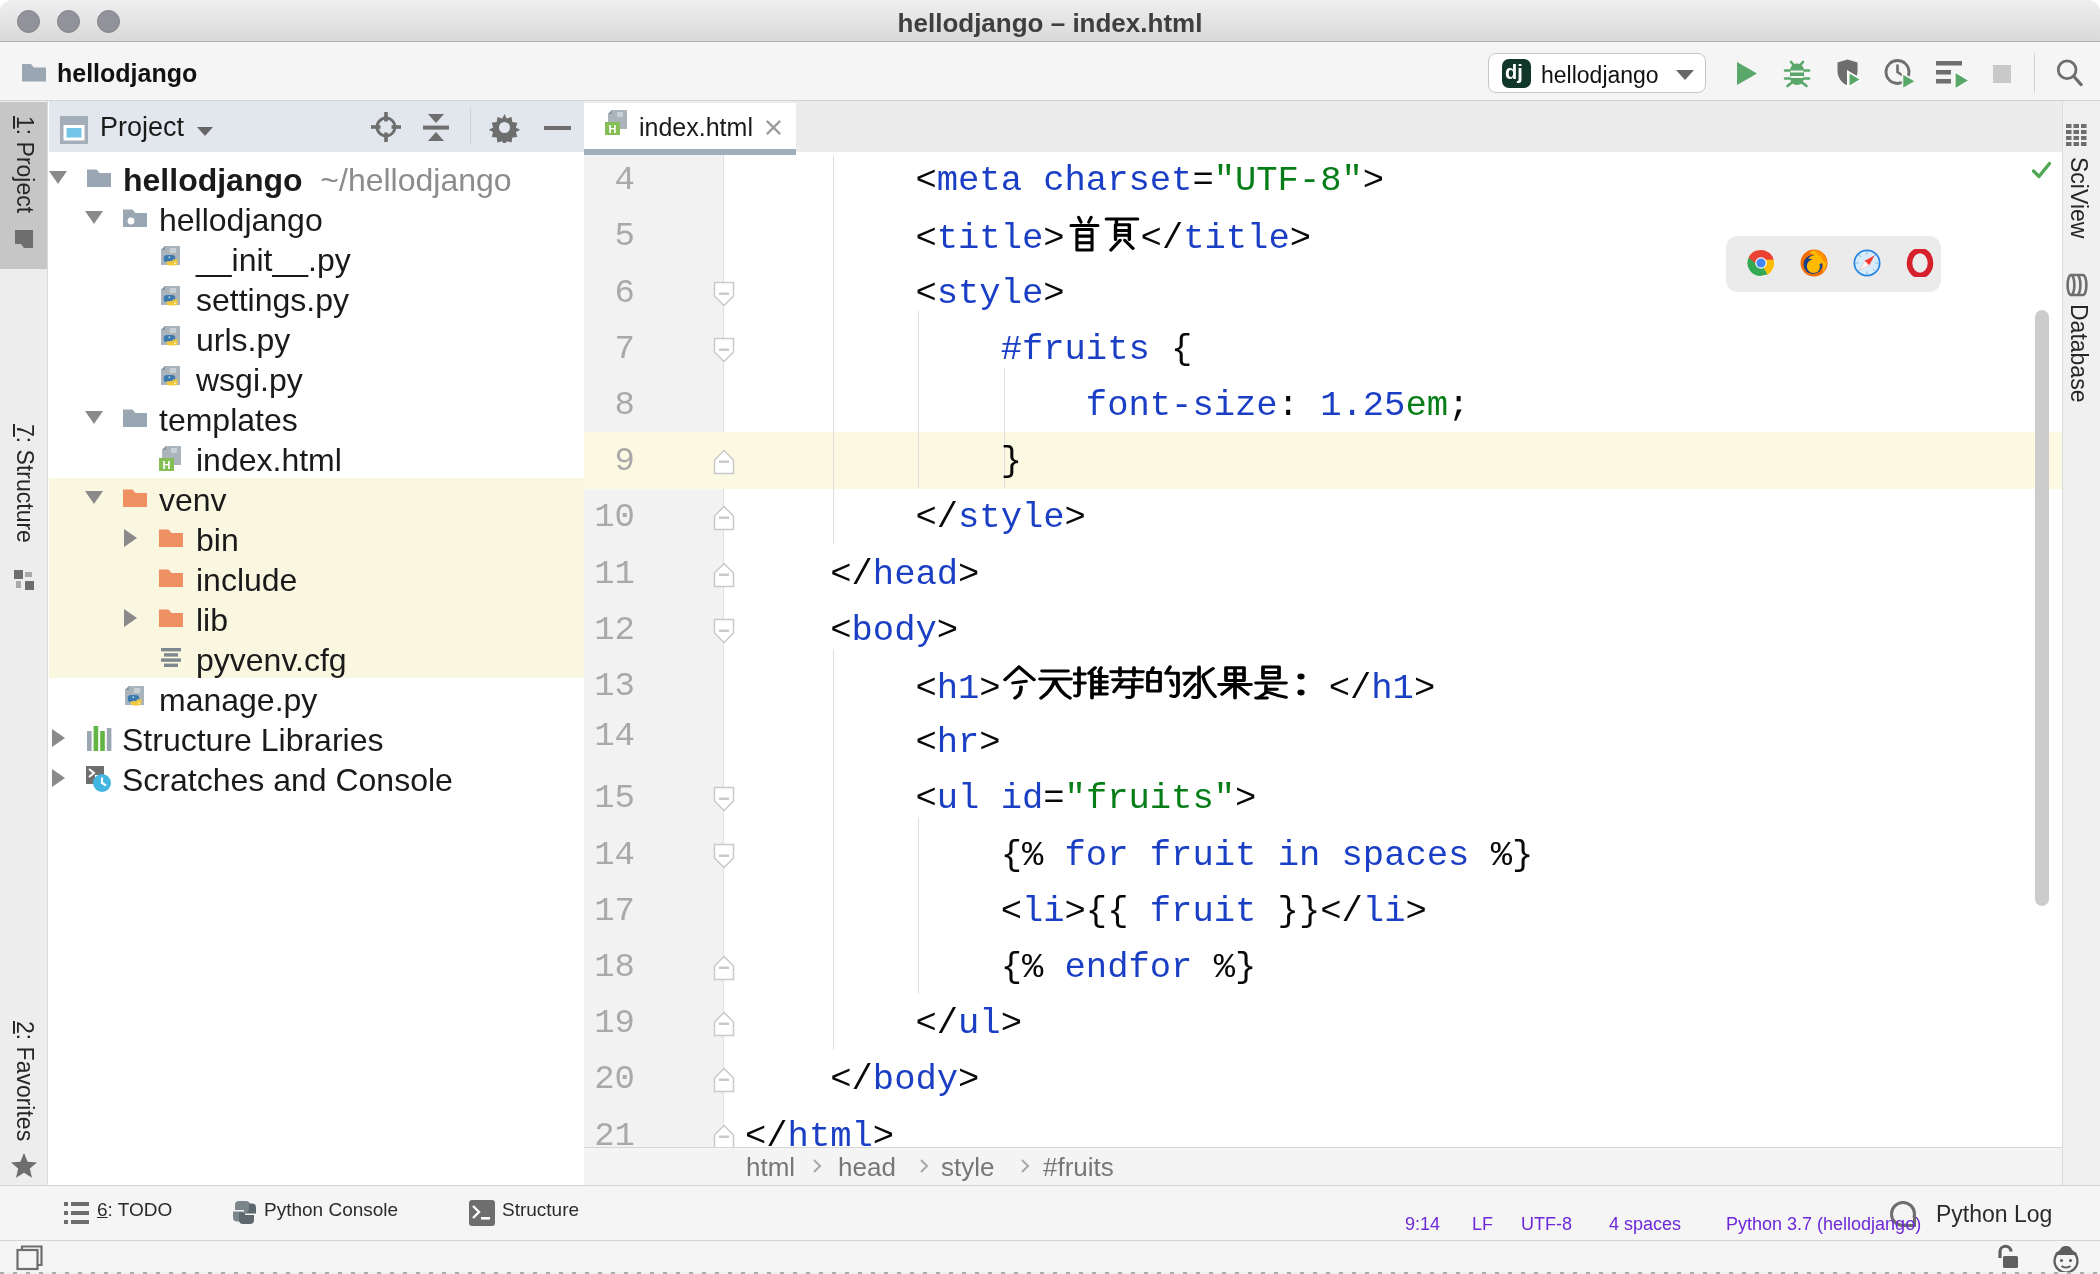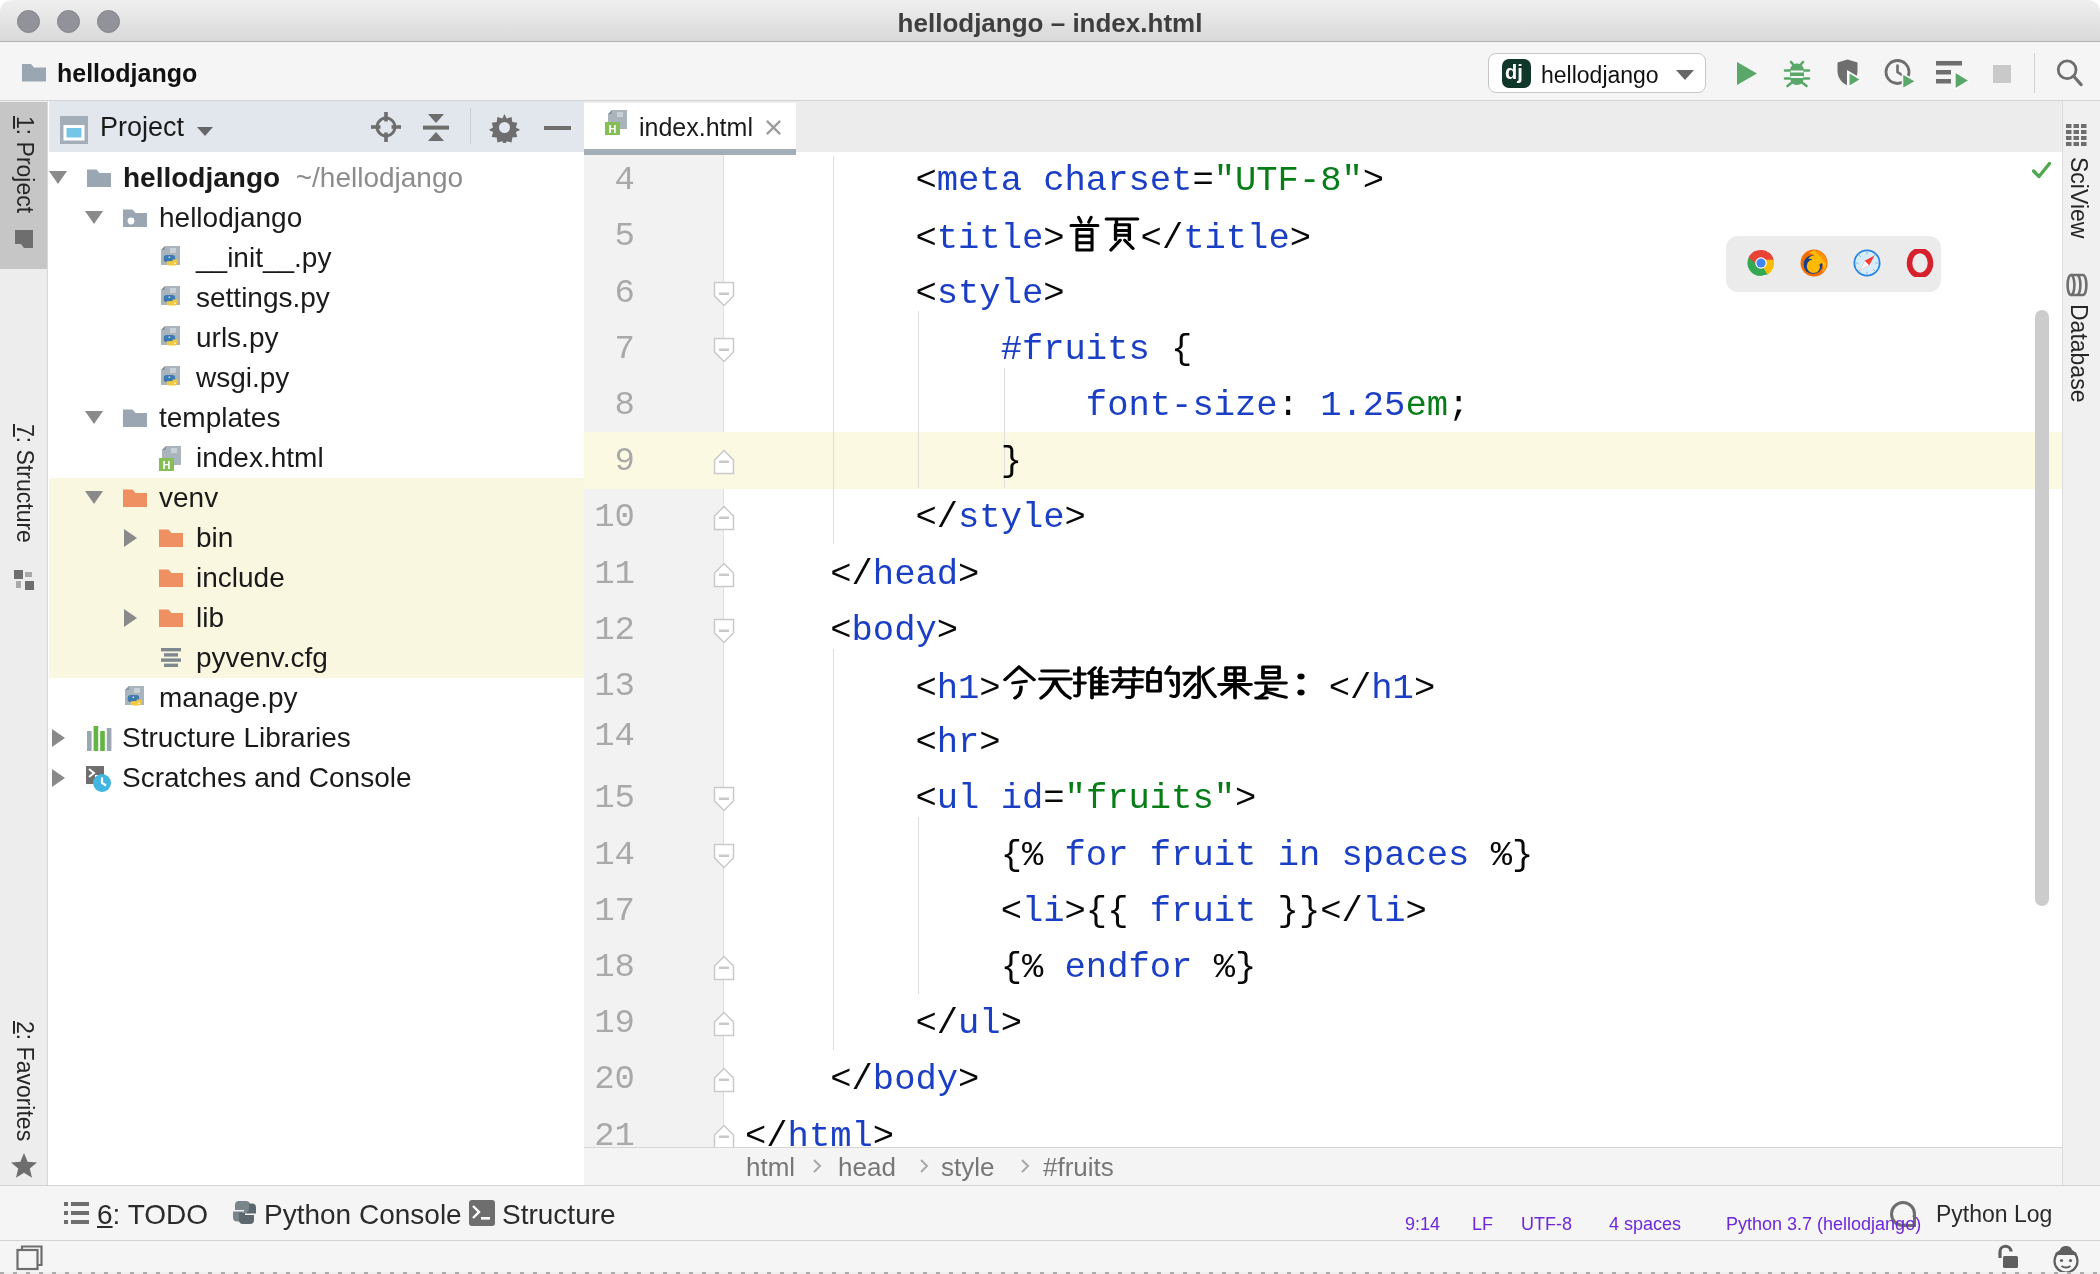--- a/index.html
+++ b/index.html
@@ -8,39 +8,39 @@
 .tl{top:10px;width:23px;height:23px;border-radius:50%;background:#92929a;border:1px solid #83838b}
 #title-text{top:8px;left:0;width:2100px;text-align:center;font-size:26px;font-weight:700;color:#3e3e3e}
 #toolbar{left:0;top:42px;width:2100px;height:59px;background:#f5f5f5;border-bottom:1px solid #d3d3d3}
 #tb-name{left:57px;top:59px;font-size:25px;font-weight:700;color:#111}
 #runchip{left:1488px;top:53px;width:218px;height:40px;background:#fff;border:1.5px solid #c6c6c6;border-radius:8px}
 #lstripe{left:0;top:101px;width:48px;height:1084px;background:#ededed;border-right:1px solid #d9d9d9}
 .vlabel{position:absolute;font-size:23px;color:#262626;white-space:nowrap;transform:rotate(90deg);transform-origin:left top}
 #pheader{left:49px;top:101px;width:535px;height:51px;background:#e2e6ed}
 #ptool{left:49px;top:152px;width:535px;height:1033px;background:#fff}
 #phl{left:49px;top:478px;width:535px;height:200px;background:#faf7e1}
-.trow{position:absolute;font-size:28px;color:#1a1a1a;white-space:nowrap}
+.trow{position:absolute;font-size:32px;color:#1a1a1a;white-space:nowrap}
 .gray{color:#8c8c8c}
 #tabrow{left:584px;top:101px;width:1478px;height:51px;background:#ececec}
 #tab{left:584px;top:103px;width:212px;height:46px;background:#fff}
 #tabu{left:584px;top:149px;width:212px;height:6px;background:#a2aeb8}
 #editor{left:584px;top:155px;width:1478px;height:992px;background:#fff}
 #gutter{left:584px;top:155px;width:139px;height:992px;background:#f2f2f2}
 #foldline{left:723px;top:155px;width:1px;height:992px;background:#e0e0e0}
 #eband{left:584px;top:432px;width:1478px;height:57px;background:#fcf9e3}
 .lnum{position:absolute;width:112px;text-align:right;font-family:"Liberation Mono",monospace;font-size:34px;color:#a9a9a9}
 .cline{position:absolute;left:745px;font-family:"Liberation Mono",monospace;font-size:35.5px;color:#080808;white-space:pre;line-height:56.2px}
 .B{color:#1a3fc4}.G{color:#067d17}
 .iguide{position:absolute;width:1px;background:#dedede}
 #rstripe{left:2062px;top:101px;width:38px;height:1084px;background:#f0f0f0;border-left:1px solid #dcdcdc}
 #crumbs{left:584px;top:1147px;width:1478px;height:38px;background:#f4f4f4;border-top:1px solid #d6d6d6}
 .crumb{position:absolute;top:1152px;font-size:26px;color:#777}
 #botbar{left:0;top:1185px;width:2100px;height:55px;background:#f5f5f5;border-top:1px solid #d3d3d3}
 #statusbar{left:0;top:1240px;width:2100px;height:34px;background:#f5f5f5;border-top:1px solid #d3d3d3}
-.bitem{position:absolute;font-size:28px;color:#2b2b2b;white-space:nowrap}
+.bitem{position:absolute;font-size:19px;color:#2b2b2b;white-space:nowrap}
 .sitem{position:absolute;font-size:18px;color:#6d28d9;top:1214px;white-space:nowrap}
 svg.ic{position:absolute}
 </style></head>
 <body>
 <div class="abs" id="titlebar"></div>
 <div class="abs tl" style="left:17px"></div>
 <div class="abs tl" style="left:57px"></div>
 <div class="abs tl" style="left:97px"></div>
 <div class="abs" id="title-text">hellodjango – index.html</div>
 <div class="abs" id="toolbar"></div>

